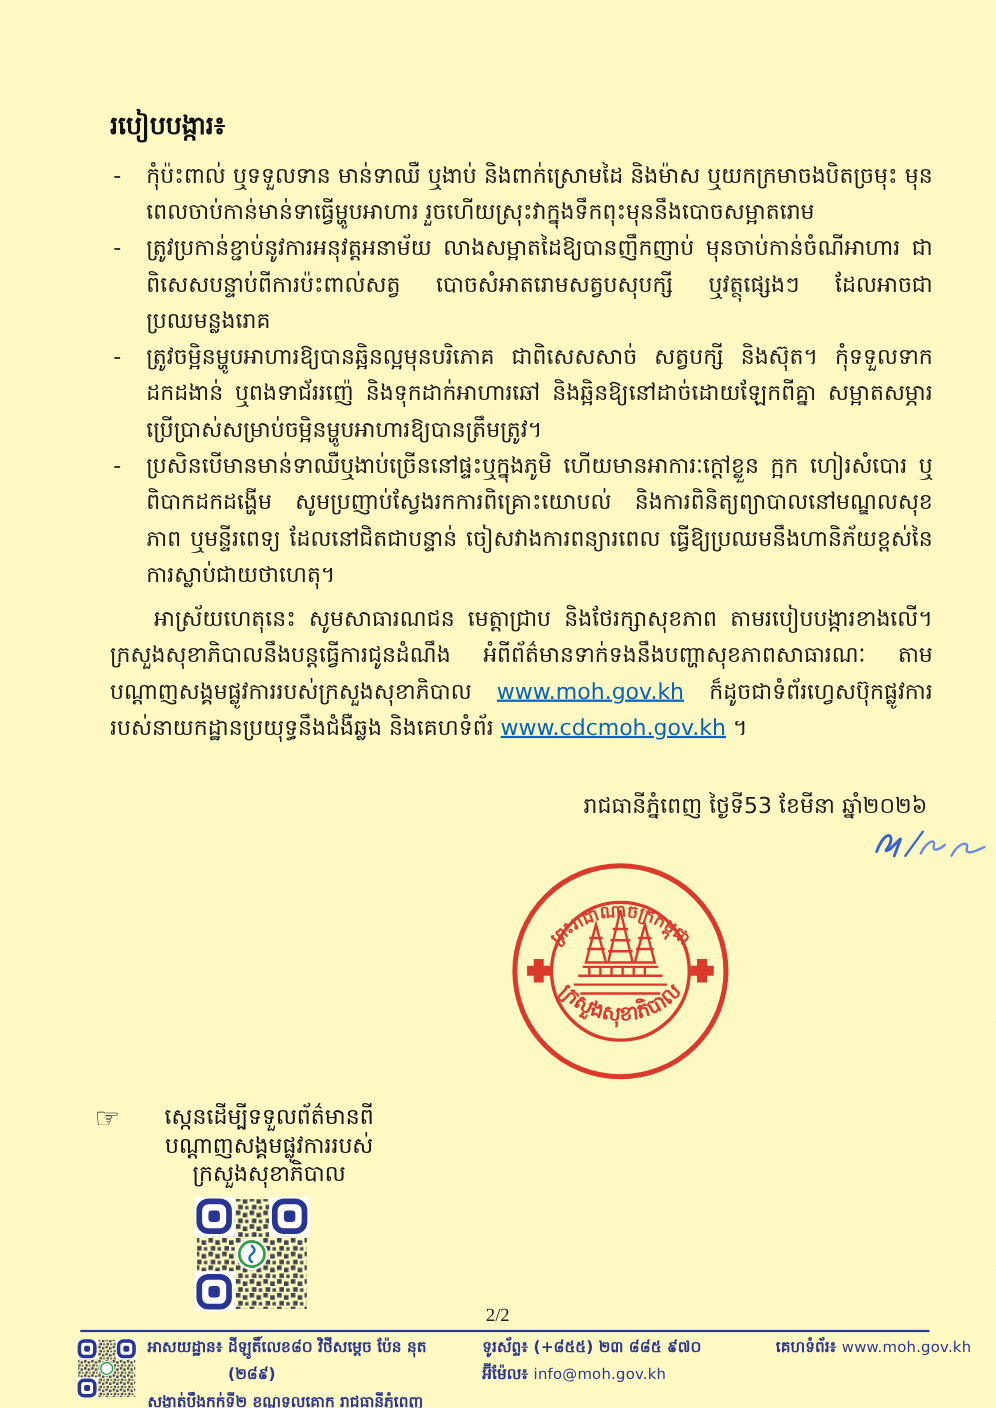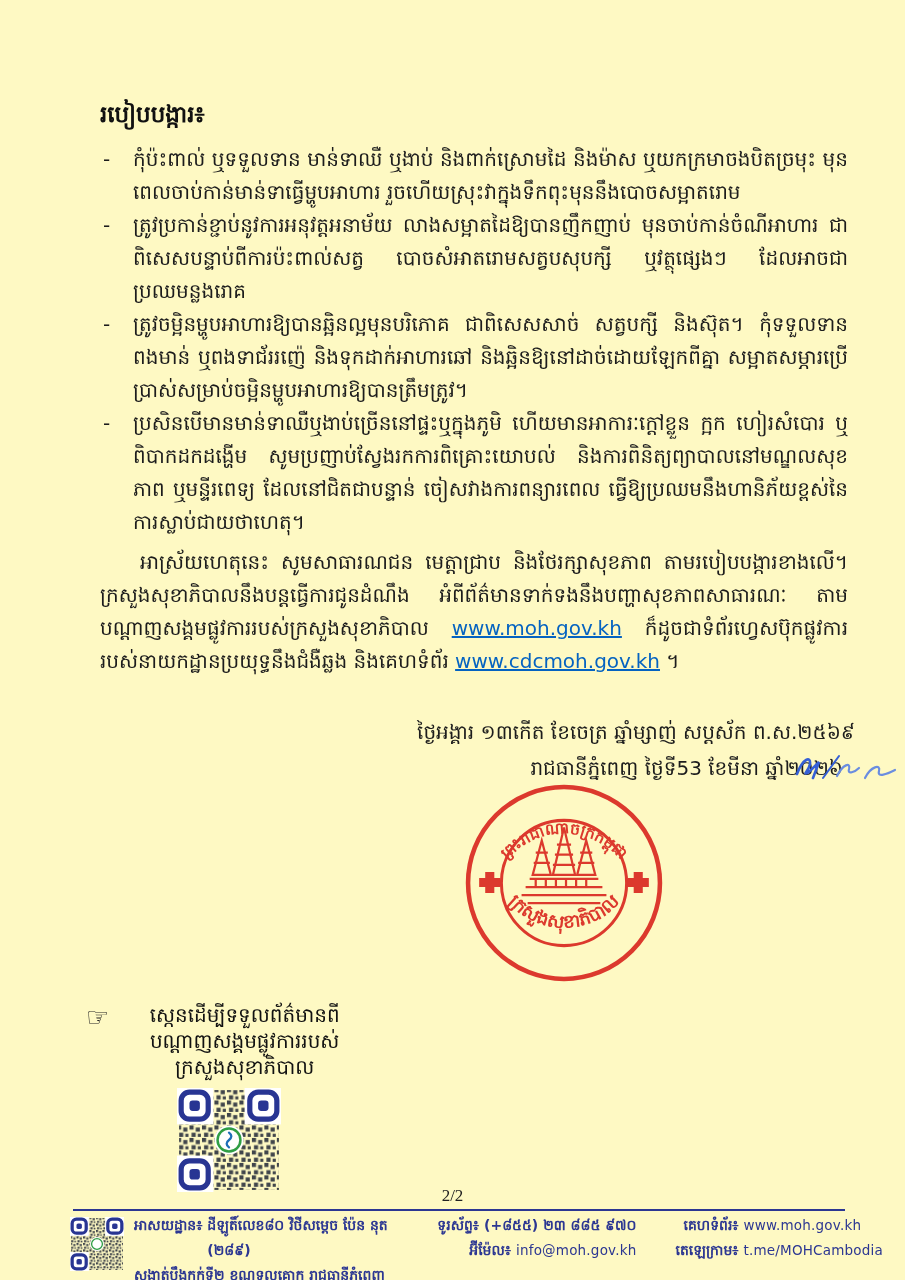--- a/index.html
+++ b/index.html
@@ -25,21 +25,21 @@
   .qr-code{display:block;margin:8px auto 0 auto;}
   .page-number{position:absolute;left:0;right:0;top:1186px;text-align:center;
                font-family:"Liberation Serif","DejaVu Serif",serif;font-size:17px;color:#222;}
   .footer-rule{position:absolute;left:73px;top:1209px;width:772px;height:2px;background:#2c3792;}
   .footer{position:absolute;left:70px;top:1213px;right:22px;display:flex;gap:10px;
           color:#2c3792;font-size:14px;line-height:25px;font-weight:700;}
   .qr-mini{flex:none;margin-top:4px;}
   .fcol1{width:332px;}
   .fcol2{width:248px;}
   .fcol3{flex:1;}
-  .fline{display:flex;gap:5px;justify-content:flex-end;}
+  .fline{display:flex;gap:5px;}
   .flabel{font-weight:700;}
   .latin{font-weight:500;font-size:13.5px;letter-spacing:.2px;}
   .fcol3 .fline{justify-content:flex-start;}
   .fcol3 .flabel{min-width:92px;text-align:right;}
 </style>
 </head>
 <body>
 
 <div class="page">
 
@@ -49,33 +49,32 @@
     <div class="bullet">
       <span class="dash">-</span>
       <p class="btext">កុំប៉ះពាល់ ឬទទួលទាន មាន់ទាឈឺ ឬងាប់ និងពាក់ស្រោមដៃ និងម៉ាស ឬយកក្រមាចងបិតច្រមុះ មុនពេលចាប់កាន់មាន់ទាធ្វើម្ហូបអាហារ រួចហើយស្រុះវាក្នុងទឹកពុះមុននឹងបោចសម្អាតរោម</p>
     </div>
     <div class="bullet">
       <span class="dash">-</span>
       <p class="btext">ត្រូវប្រកាន់ខ្ជាប់នូវការអនុវត្តអនាម័យ លាងសម្អាតដៃឱ្យបានញឹកញាប់ មុនចាប់កាន់ចំណីអាហារ ជាពិសេសបន្ទាប់ពីការប៉ះពាល់សត្វ បោចសំអាតរោមសត្វបសុបក្សី ឬវត្ថុផ្សេងៗ ដែលអាចជាប្រឈមន្លងរោគ</p>
     </div>
     <div class="bullet">
       <span class="dash">-</span>
-      <p class="btext">ត្រូវចម្អិនម្ហូបអាហារឱ្យបានឆ្អិនល្អមុនបរិភោគ ជាពិសេសសាច់ សត្វបក្សី និងស៊ុត។ កុំទទួលទានពងមាន់ ឬពងទាជ័ររញ៉េ និងទុកដាក់អាហារឆៅ និងឆ្អិនឱ្យនៅដាច់ដោយឡែកពីគ្នា សម្អាតសម្ភារប្រើប្រាស់សម្រាប់ចម្អិនម្ហូបអាហារឱ្យបានត្រឹមត្រូវ។</p>
+      <p class="btext">ត្រូវចម្អិនម្ហូបអាហារឱ្យបានឆ្អិនល្អមុនបរិភោគ ជាពិសេសសាច់ សត្វបក្សី និងស៊ុត។ កុំទទួលទាកដកដងាន់ ឬពងទាជ័ររញ៉េ និងទុកដាក់អាហារឆៅ និងឆ្អិនឱ្យនៅដាច់ដោយឡែកពីគ្នា សម្អាតសម្ភារប្រើប្រាស់សម្រាប់ចម្អិនម្ហូបអាហារឱ្យបានត្រឹមត្រូវ។</p>
     </div>
     <div class="bullet">
       <span class="dash">-</span>
       <p class="btext">ប្រសិនបើមានមាន់ទាឈឺឬងាប់ច្រើននៅផ្ទះឬក្នុងភូមិ ហើយមានអាការៈក្តៅខ្លួន ក្អក ហៀរសំបោរ ឬពិបាកដកដង្ហើម សូមប្រញាប់ស្វែងរកការពិគ្រោះយោបល់ និងការពិនិត្យព្យាបាលនៅមណ្ឌលសុខភាព ឬមន្ទីរពេទ្យ ដែលនៅជិតជាបន្ទាន់ ចៀសវាងការពន្យារពេល ធ្វើឱ្យប្រឈមនឹងហានិភ័យខ្ពស់នៃការស្លាប់ជាយថាហេតុ។</p>
     </div>
 
     <p class="para"><span>អាស្រ័យហេតុនេះ សូមសាធារណជន មេត្តាជ្រាប និងថែរក្សាសុខភាព តាមរបៀបបង្ការខាងលើ។ ក្រសួងសុខាភិបាលនឹងបន្តធ្វើការជូនដំណឹង អំពីព័ត៌មានទាក់ទងនឹងបញ្ហាសុខភាពសាធារណៈ តាមបណ្ដាញសង្គមផ្លូវការរបស់ក្រសួងសុខាភិបាល </span><a class="doc-link">www.moh.gov.kh</a><span> ក៏ដូចជាទំព័រហ្វេសប៊ុកផ្លូវការ របស់នាយកដ្ឋានប្រយុទ្ធនឹងជំងឺឆ្លង និងគេហទំព័រ </span><a class="doc-link">www.cdcmoh.gov.kh</a><span> ។</span></p>
 
   </div>
 
   <div class="date-block">
-    <div>ថ្ងៃអង្គារ ១៣កើត ខែចេត្រ ឆ្នាំម្សាញ់ សប្តស័ក ព.ស.២៥៦៩</div>
     <div class="date2">រាជធានីភ្នំពេញ ថ្ងៃទី53 ខែមីនា ឆ្នាំ២០២៦</div>
   </div>
 
   <svg class="signature" width="108" height="52" viewBox="0 0 108 52">
     <g fill="none" stroke="#3560d6" stroke-width="2.6" stroke-linecap="round">
       <path d="M4 26 C10 10 18 8 17 16 C16 23 8 28 16 24 L26 14 L20 30"></path>
       <path d="M30 30 L46 8" stroke-width="2"></path>
       <path d="M44 28 C50 16 58 14 56 21 C54 27 62 24 66 20" stroke="#6a8de0" stroke-width="2.2"></path>
       <path d="M72 30 C78 18 88 16 86 23 C84 30 94 26 102 22" stroke="#6a8de0" stroke-width="2.2"></path>
     </g>
@@ -185,20 +184,16 @@
       <div class="fline">
         <span class="flabel">អ៊ីម៉ែល៖</span>
         <span class="latin">info@moh.gov.kh</span>
       </div>
     </div>
     <div class="fcol3">
       <div class="fline">
         <span class="flabel">គេហទំព័រ៖</span>
         <span class="latin">www.moh.gov.kh</span>
       </div>
-      <div class="fline">
-        <span class="flabel">តេឡេក្រាម៖</span>
-        <span class="latin">t.me/MOHCambodia</span>
-      </div>
     </div>
   </div>
 
 </div>
 
 </body></html>

